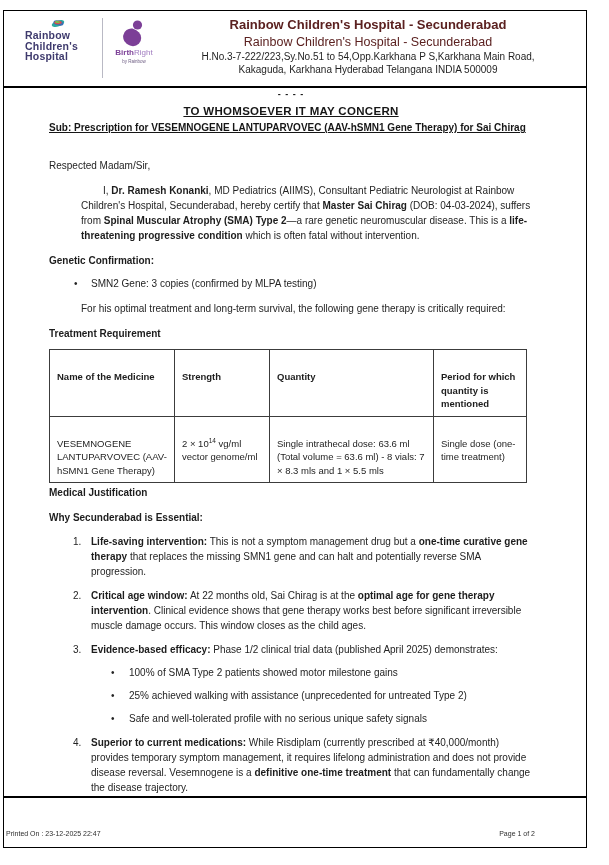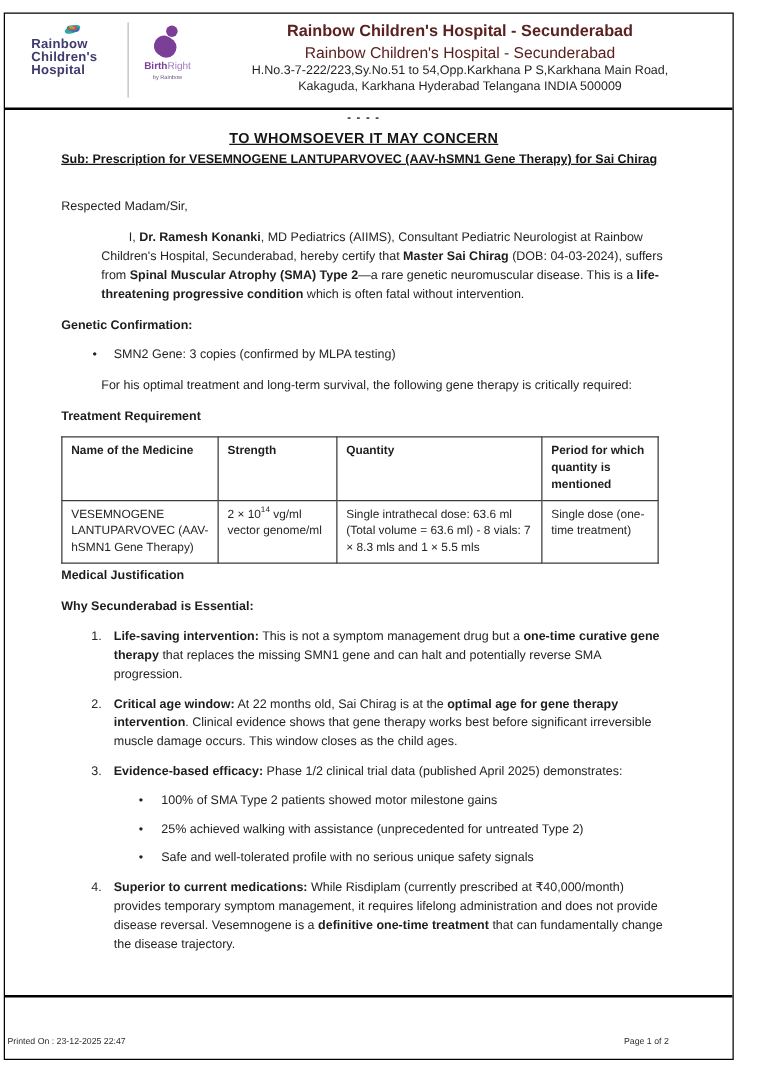--- a/index.html
+++ b/index.html
@@ -60,21 +60,21 @@
   .oli .num { position:absolute; left:24px; top:0; }
   ul.sublist { list-style:none; margin-top:2px; }
   ul.sublist li { position:relative; padding-left:80px; margin-top:8px; }
   ul.sublist li::before { content:"\2022"; position:absolute; left:62px; top:0; }
   
   table.medtable {
     border-collapse:collapse; margin-top:8px; width:477px;
     font-size:9.5px; line-height:13.5px; table-layout:fixed;
   }
   .medtable th, .medtable td {
-    border:1px solid #3c3c3c; padding:4px 6px 5px 7px;
+    border:1px solid #3c3c3c; padding:20px 6px 5px 7px;
     text-align:left; vertical-align:top; font-weight:normal;
   }
   .medtable th { font-weight:bold; color:#1d1d1d; }
   .medtable .c1 { width:125px; } .medtable .c2 { width:95px; }
   .medtable .c3 { width:164px; } .medtable .c4 { width:93px; }
   sup { font-size:6.5px; vertical-align:super; line-height:0; }
   .after-table { margin-top:2px; }
   
   .footerbox { position:relative; height:46px; font-size:7px; color:#2e2e2e; }
   .printed-on { position:absolute; left:2px; bottom:7px; }

